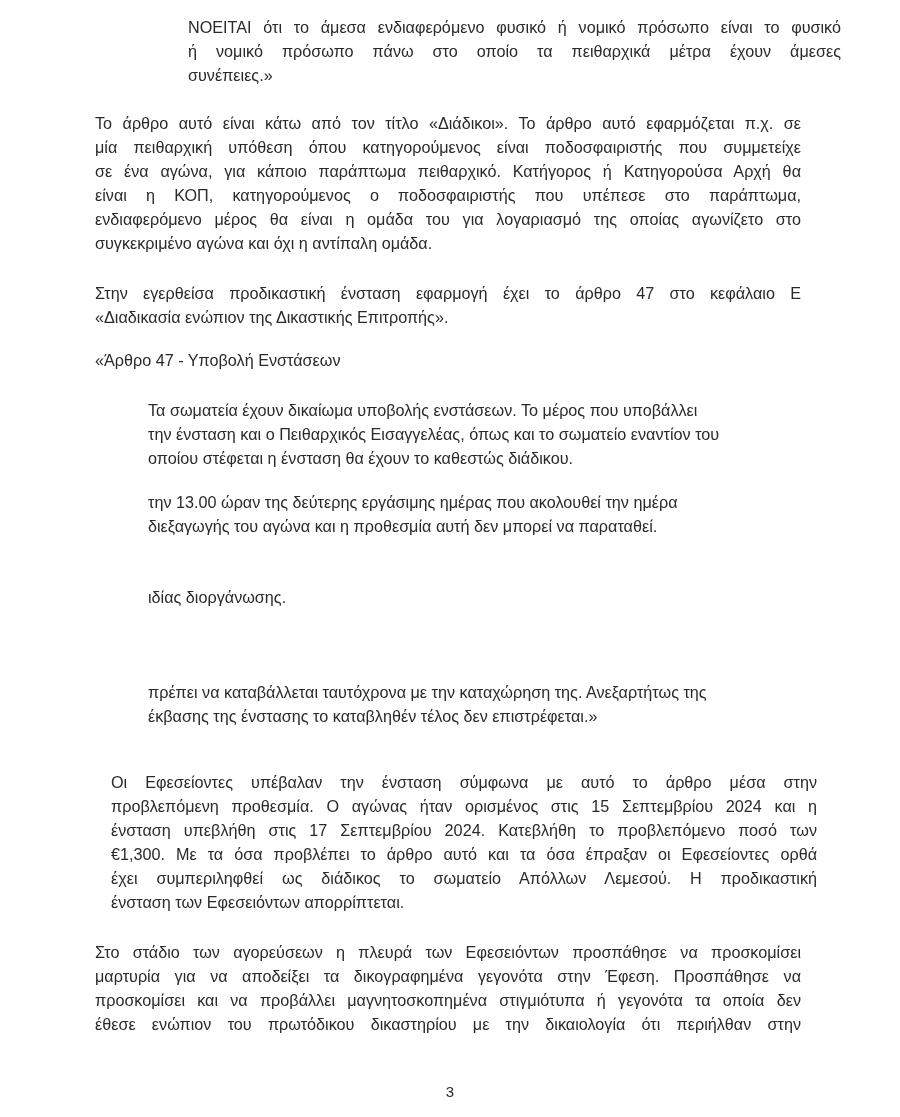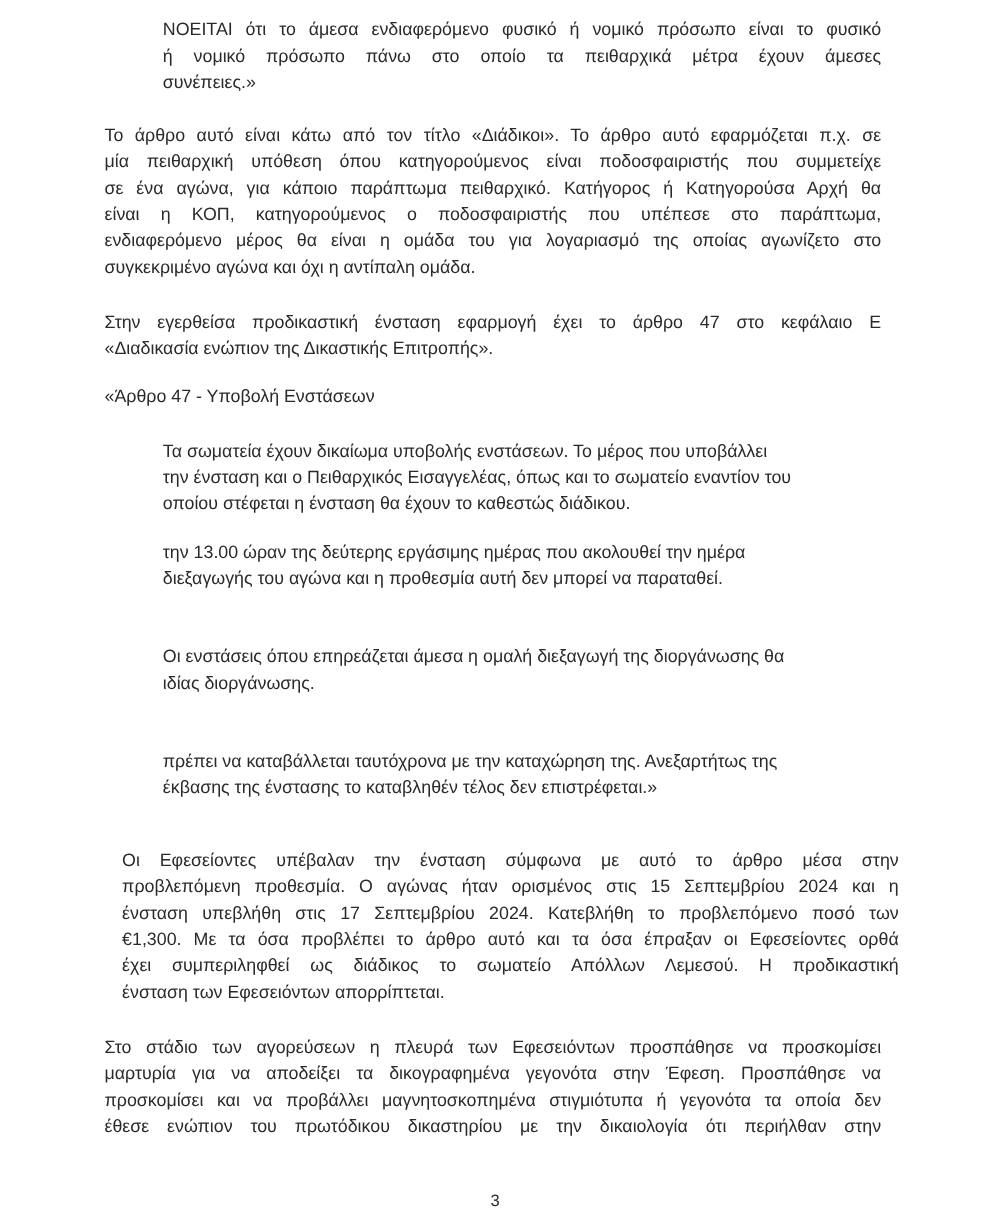--- a/index.html
+++ b/index.html
@@ -47,21 +47,21 @@
       width: 900px;
       text-align: center;
       font-size: 15px;
     }
   </style>
 </head>
 <body>
 
 <div class="page">
 
-  <p class="para inner-q" style="top:15px;">
+  <p class="para inner-q" style="top:15px;margin-left:40px;">
     <span class="line">ΝΟΕΙΤΑΙ ότι το άμεσα ενδιαφερόμενο φυσικό ή νομικό πρόσωπο είναι το φυσικό</span>
     <span class="line">ή νομικό πρόσωπο πάνω στο οποίο τα πειθαρχικά μέτρα έχουν άμεσες</span>
     <span class="line last">συνέπειες.»</span>
   </p>
 
   <p class="para outer" style="top:111px;">
     <span class="line">Το άρθρο αυτό είναι κάτω από τον τίτλο «Διάδικοι». Το άρθρο αυτό εφαρμόζεται π.χ. σε</span>
     <span class="line">μία πειθαρχική υπόθεση όπου κατηγορούμενος είναι ποδοσφαιριστής που συμμετείχε</span>
     <span class="line">σε ένα αγώνα, για κάποιο παράπτωμα πειθαρχικό. Κατήγορος ή Κατηγορούσα Αρχή θα</span>
     <span class="line">είναι η ΚΟΠ, κατηγορούμενος ο ποδοσφαιριστής που υπέπεσε στο παράπτωμα,</span>
@@ -83,21 +83,20 @@
     <span class="line last">την ένσταση και ο Πειθαρχικός Εισαγγελέας, όπως και το σωματείο εναντίον του</span>
     <span class="line last">οποίου στέφεται η ένσταση θα έχουν το καθεστώς διάδικου.</span>
   </p>
 
   <p class="para inner" style="top:490px;">
     <span class="line last">την 13.00 ώραν της δεύτερης εργάσιμης ημέρας που ακολουθεί την ημέρα</span>
     <span class="line last">διεξαγωγής του αγώνα και η προθεσμία αυτή δεν μπορεί να παραταθεί.</span>
   </p>
 
   <p class="para inner" style="top:585px;">
-    <span class="line last">Οι ενστάσεις όπου επηρεάζεται άμεσα η ομαλή διεξαγωγή της διοργάνωσης θα</span>
     <span class="line last">ιδίας διοργάνωσης.</span>
   </p>
 
   <p class="para inner" style="top:680px;">
     <span class="line last">πρέπει να καταβάλλεται ταυτόχρονα με την καταχώρηση της. Ανεξαρτήτως της</span>
     <span class="line last">έκβασης της ένστασης το καταβληθέν τέλος δεν επιστρέφεται.»</span>
   </p>
 
   <p class="para outer" style="top:770px;margin-left:16px;">
     <span class="line">Οι Εφεσείοντες υπέβαλαν την ένσταση σύμφωνα με αυτό το άρθρο μέσα στην</span>

